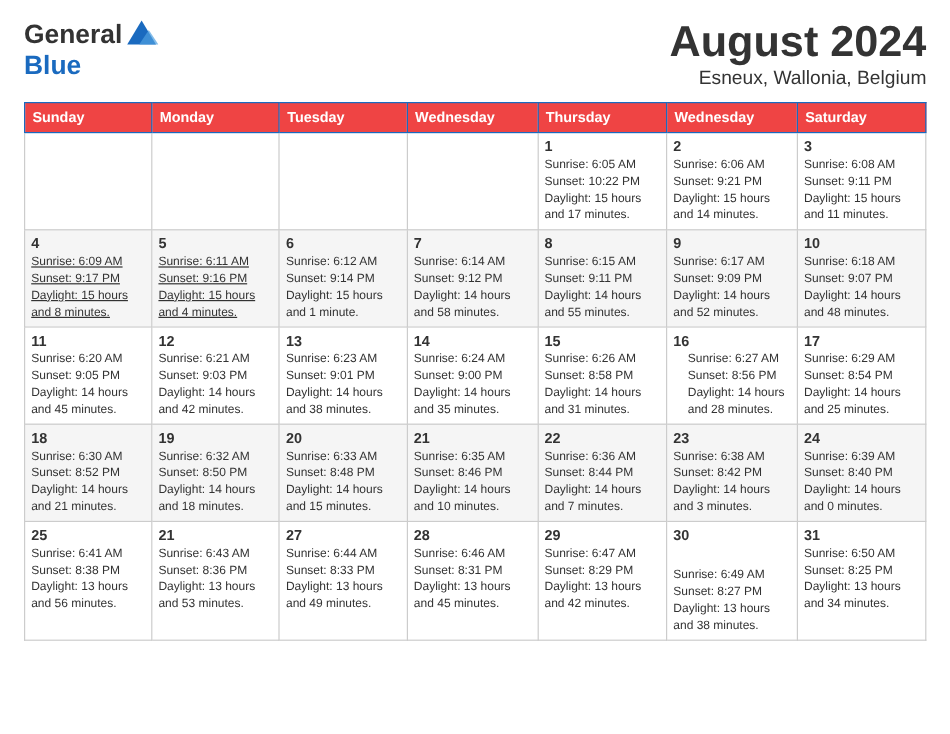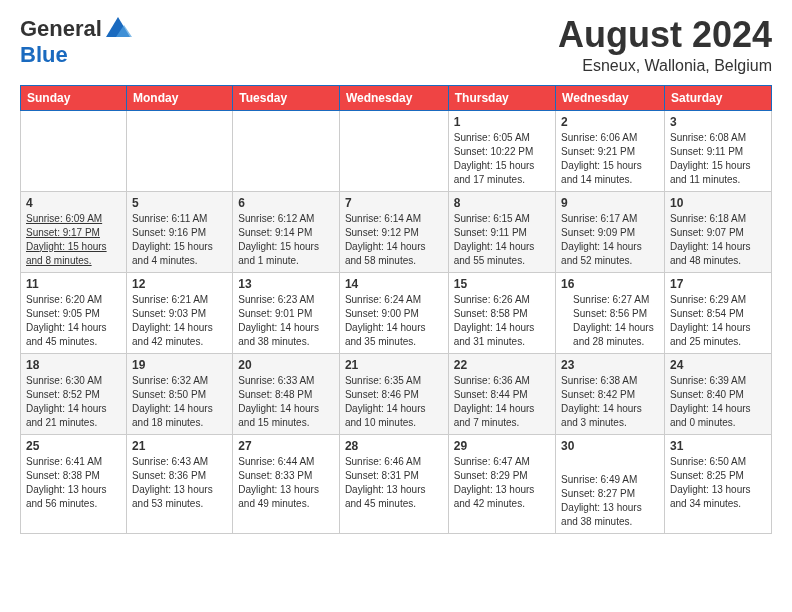--- a/index.html
+++ b/index.html
@@ -155,21 +155,21 @@
         </tr>
         <tr>
           <td>
             <span class="day-num">4</span>
             <div class="day-info" style="white-space: pre-line; text-decoration: underline;">Sunrise: 6:09 AM
 Sunset: 9:17 PM
 Daylight: 15 hours and 8 minutes.</div>
           </td>
           <td>
             <span class="day-num">5</span>
-            <div class="day-info" style="white-space: pre-line;">Sunrise: 6:11 AM
+            <div class="day-info" style="white-space: pre-line; text-decoration: underline;">Sunrise: 6:11 AM
 Sunset: 9:16 PM
 Daylight: 15 hours and 4 minutes.</div>
           </td>
           <td>
             <span class="day-num">6</span>
             <div class="day-info" style="white-space: pre-line;">Sunrise: 6:12 AM
 Sunset: 9:14 PM
 Daylight: 15 hours and 1 minute.</div>
           </td>
           <td>

